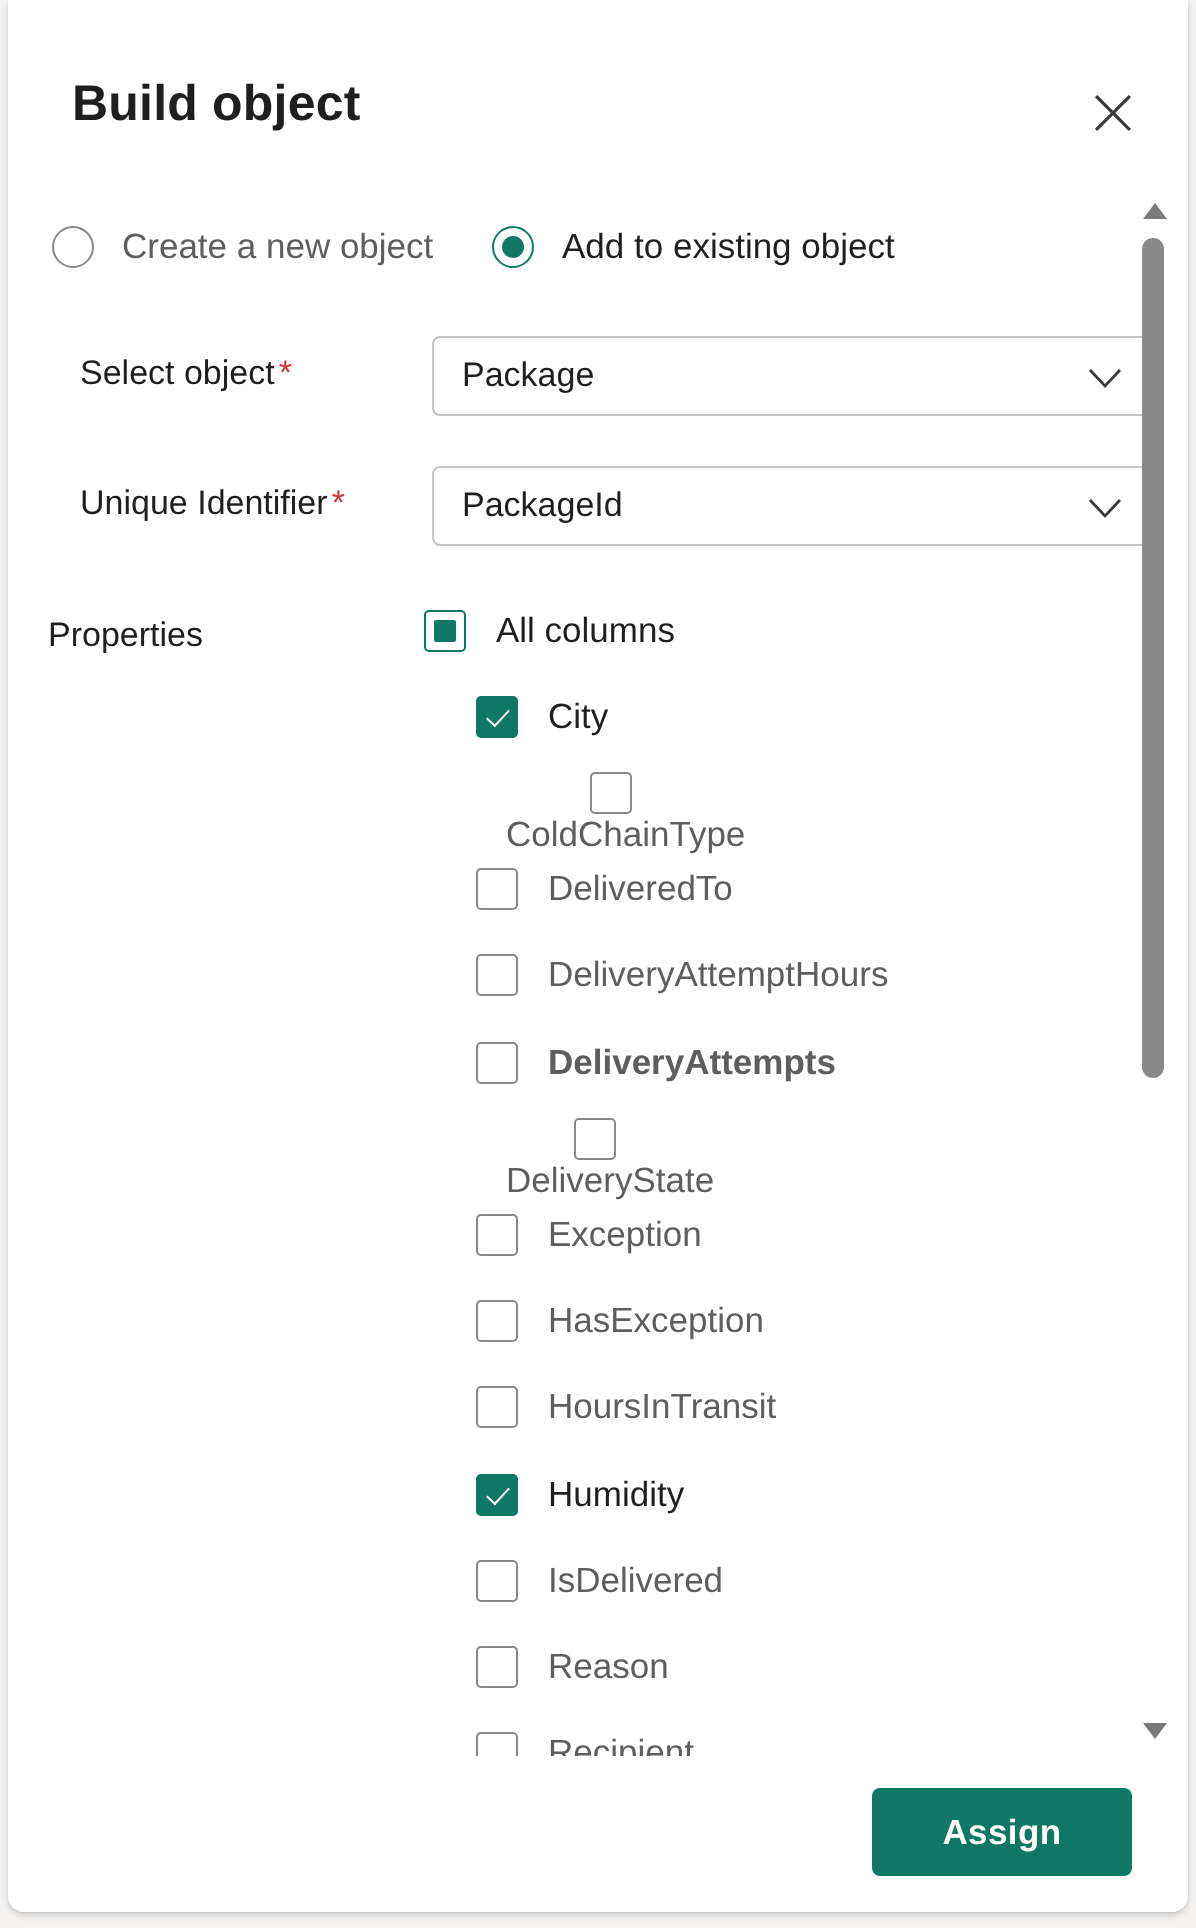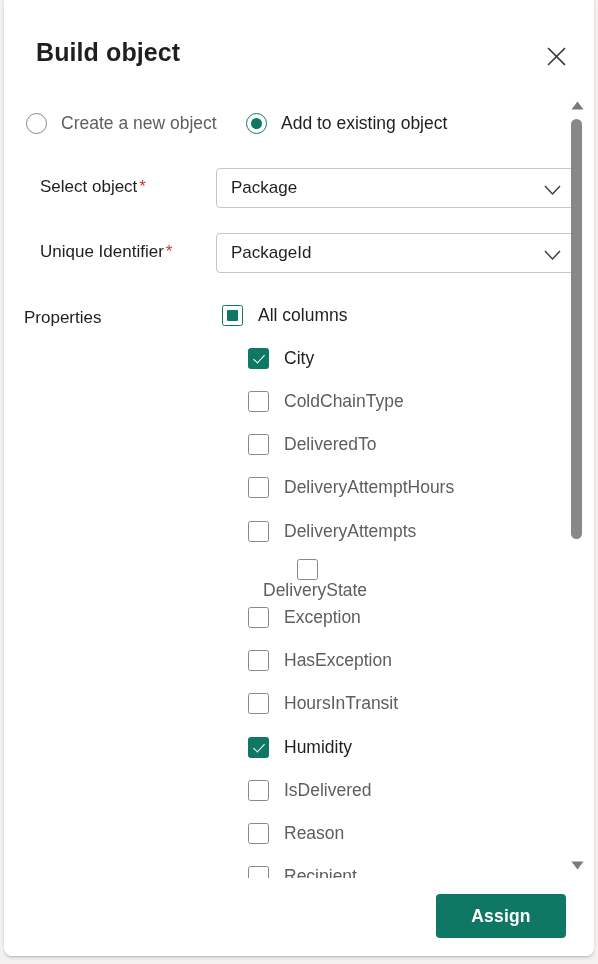--- a/index.html
+++ b/index.html
@@ -172,21 +172,21 @@
   .props-label {
     position: absolute;
     left: 20px;
     top: 218px;
     font-size: 17px;
     color: #201f1e;
   }
 
   .check-list {
     position: absolute;
-    left: 12px;
+    left: 2px;
     top: 210px;
     width: 560px;
     height: 590px;
     overflow: hidden;
     text-align: center;
   }
   .check-row {
     position: absolute;
     display: flex;
     align-items: center;
@@ -368,33 +368,33 @@
     <div class="check-list">
 
     <div class="check-row all" style="top: 0px;">
           <span class="cb indeterminate"></span>
           <span class="cb-label on">All columns</span>
         </div>
         <div class="check-row item" style="top: 43.2px;">
           <span class="cb checked"></span>
           <span class="cb-label on">City</span>
         </div>
-        <div class="check-row item" style="top: 86.4px;">
+        <div class="check-row item" style="top: 86.4px; flex-direction: column;">
           <span class="cb"></span>
           <span class="cb-label">ColdChainType</span>
         </div>
         <div class="check-row item" style="top: 129.6px;">
           <span class="cb"></span>
           <span class="cb-label">DeliveredTo</span>
         </div>
         <div class="check-row item" style="top: 172.8px;">
           <span class="cb"></span>
           <span class="cb-label">DeliveryAttemptHours</span>
         </div>
-        <div class="check-row item" style="top: 216px;">
+        <div class="check-row item" style="top: 216px; font-weight: bold;">
           <span class="cb"></span>
           <span class="cb-label">DeliveryAttempts</span>
         </div>
         <div class="check-row item" style="top: 259.2px; flex-direction: column;">
           <span class="cb"></span>
           <span class="cb-label">DeliveryState</span>
         </div>
         <div class="check-row item" style="top: 302.4px;">
           <span class="cb"></span>
           <span class="cb-label">Exception</span>

